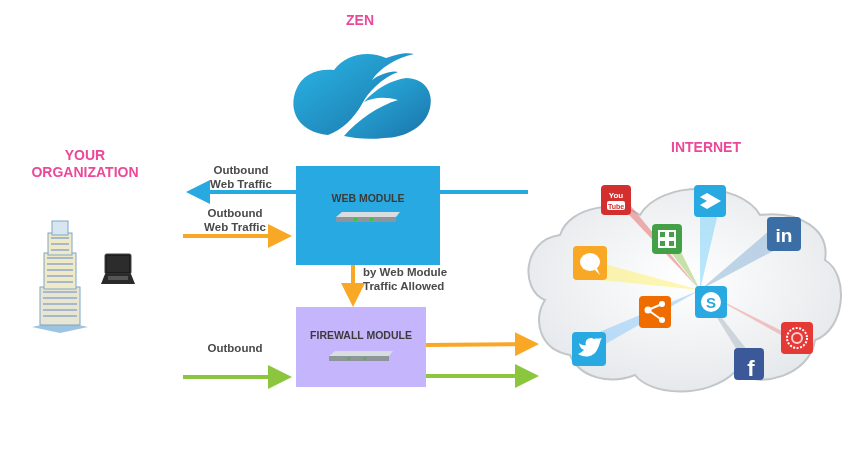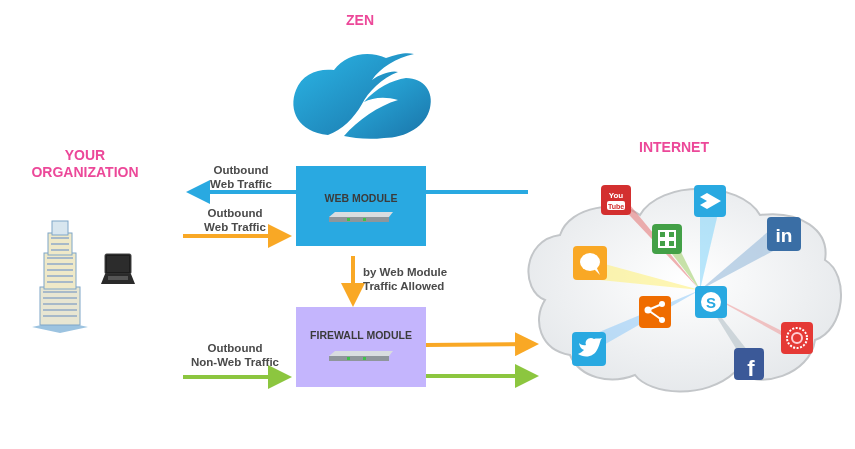--- a/index.html
+++ b/index.html
@@ -98,44 +98,43 @@
 <div class="abs lbl" style="left:190px; top:206px; width:90px;">
   <span class="line-span">Outbound</span>
   <span class="line-span">Web Traffic</span>
 </div>
 <div class="abs lbl lbl-left" style="left:363px; top:265px; width:120px;">
   <span class="line-span">by Web Module</span>
   <span class="line-span">Traffic Allowed</span>
 </div>
 <div class="abs lbl" style="left:180px; top:341px; width:110px;">
   <span class="line-span">Outbound</span>
-  <span class="line-span">Non-Web Traffic</span>
-</div>
-
-<div class="box" style="left:296px; top:166px; width:130px; height:80px; background:#29a9e1;">
+</div>
+
+<div class="box" style="left:296px; top:166px; width:130px; height:99px; background:#29a9e1;padding-left:14px;">
   <div class="box-title" style="top:26px;">WEB MODULE</div>
   <svg class="server" style="top:46px;" viewBox="0 0 64 10">
     <polygon points="0,5 6,0 64,0 60,5" fill="#d9dde0"></polygon>
     <rect x="0" y="5" width="60" height="5" fill="#8f969b"></rect>
     <rect x="18" y="6" width="3" height="3" fill="#3ec04a"></rect>
       <rect x="34" y="6" width="3" height="3" fill="#3ec04a"></rect>
   </svg>
 </div>
 
 <div class="box" style="left:296px; top:307px; width:130px; height:80px; background:#c4b5fd;">
   <div class="box-title">FIREWALL MODULE</div>
   <svg class="server" viewBox="0 0 64 10">
     <polygon points="0,5 6,0 64,0 60,5" fill="#d9dde0"></polygon>
     <rect x="0" y="5" width="60" height="5" fill="#8f969b"></rect>
     <rect x="18" y="6" width="3" height="3" fill="#3ec04a"></rect>
       <rect x="34" y="6" width="3" height="3" fill="#3ec04a"></rect>
   </svg>
 </div>
 
-<div class="abs title" style="left:624px; top:139px; width:100px;">INTERNET</div>
+<div class="abs title" style="left:656px; top:139px; width:100px;">INTERNET</div>
 
 <svg class="layer" width="855" height="449">
   <defs>
     <radialGradient id="cg" cx="0.5" cy="0.45" r="0.6">
       <stop offset="0" stop-color="#ffffff"></stop>
         <stop offset="1" stop-color="#e4e7ea"></stop>
     </radialGradient>
   </defs>
   <path d="M570 355 C540 350 532 320 545 300 C520 290 522 240 560 235 C570 205 620 200 640 215 C660 180 740 180 760 215 C800 210 830 230 825 260 C850 275 845 330 815 340 C810 375 760 390 735 372 C705 400 650 395 635 375 C610 385 580 378 570 355 Z" fill="url(#cg)" stroke="#c3c6c9" stroke-width="2"></path>
 

